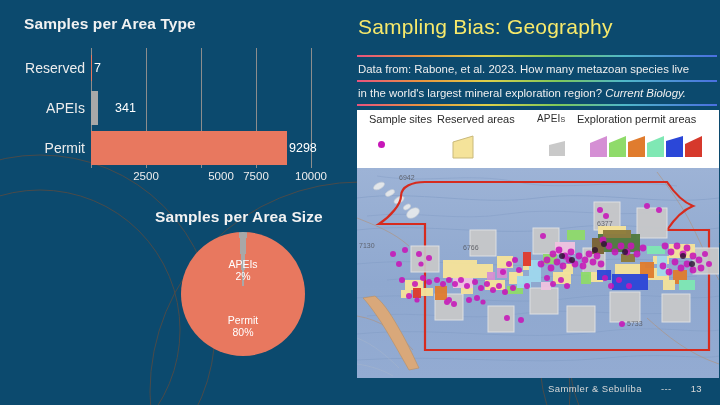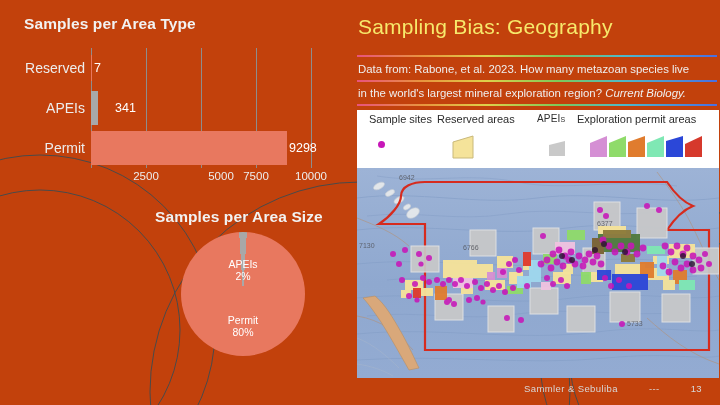--- a/index.html
+++ b/index.html
@@ -2,21 +2,21 @@
 <html><head>
 <meta charset="utf-8">
 <style>
   html,body{margin:0;padding:0;}
   body{
     width:720px;height:405px;overflow:hidden;
     background:#323232;
     font-family:"Liberation Sans", sans-serif;
     position:relative;
   }
-  .slide{position:absolute;inset:0;background:#c2410c;overflow:hidden;}
+  .slide{position:absolute;inset:0;background:#0c4a6e;overflow:hidden;}
 
   
   .bg-arcs{position:absolute;inset:0;pointer-events:none;}
   .bg-arcs svg{position:absolute;inset:0;}
 
   
   .left-col{position:absolute;left:0;top:0;width:340px;height:405px;}
 
   .chart-title{
     color:#f2f2f2;font-size:15.5px;font-weight:bold;letter-spacing:.1px;
@@ -101,21 +101,21 @@
   }
   .map-img svg{position:absolute;left:0;top:0;}
 
   .footer{
     position:absolute;left:0;bottom:8px;width:720px;height:14px;
   }
   .footer-inner{
     position:absolute;right:18px;top:0;color:#d8d8d8;font-size:9.5px;
     letter-spacing:.4px;white-space:nowrap;
   }
-  .footer-inner span{margin-left:28px;text-align:center;}
+  .footer-inner span{margin-left:16px;text-align:center;}
 </style>
 </head>
 <body>
 
 <div class="slide">
 
   <div class="bg-arcs">
     <svg width="720" height="405" viewBox="0 0 720 405">
       <g fill="none" stroke="#4a4a4a" stroke-width="1">
         <circle cx="40" cy="330" r="140"></circle>

